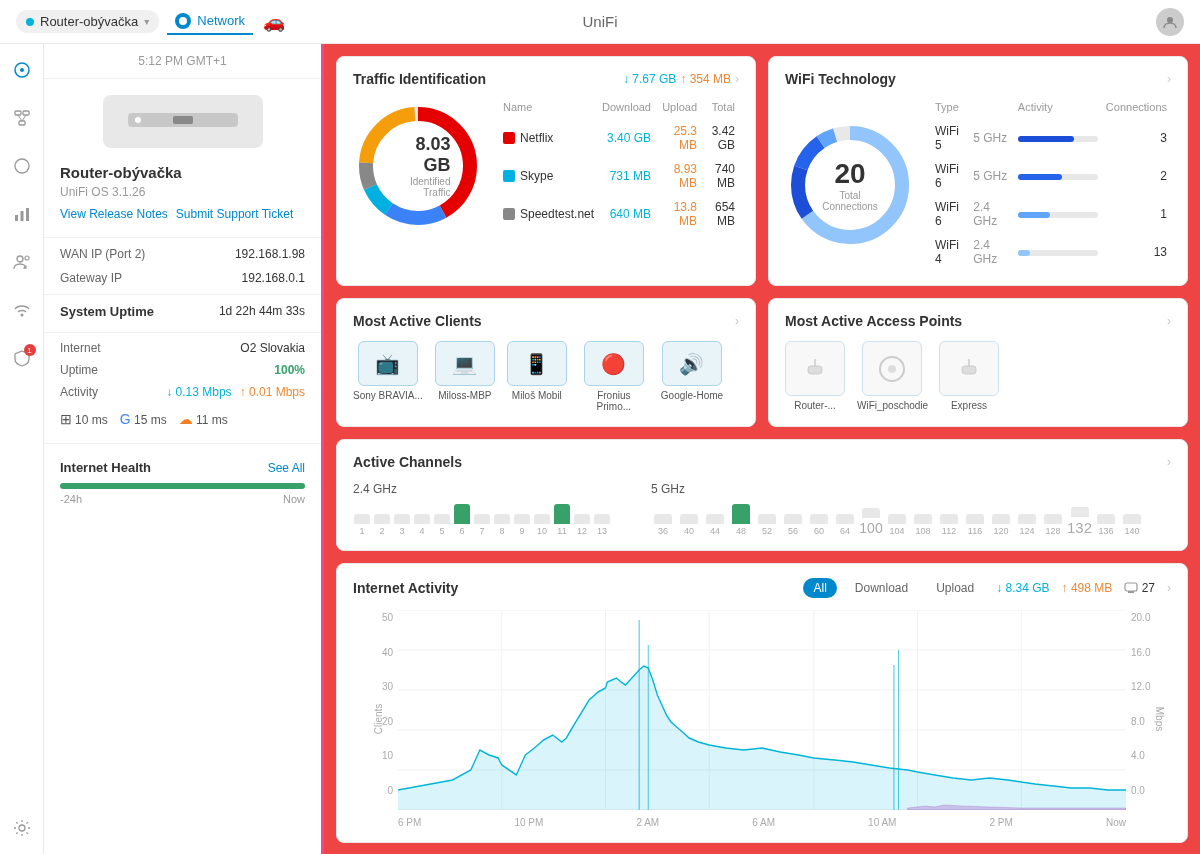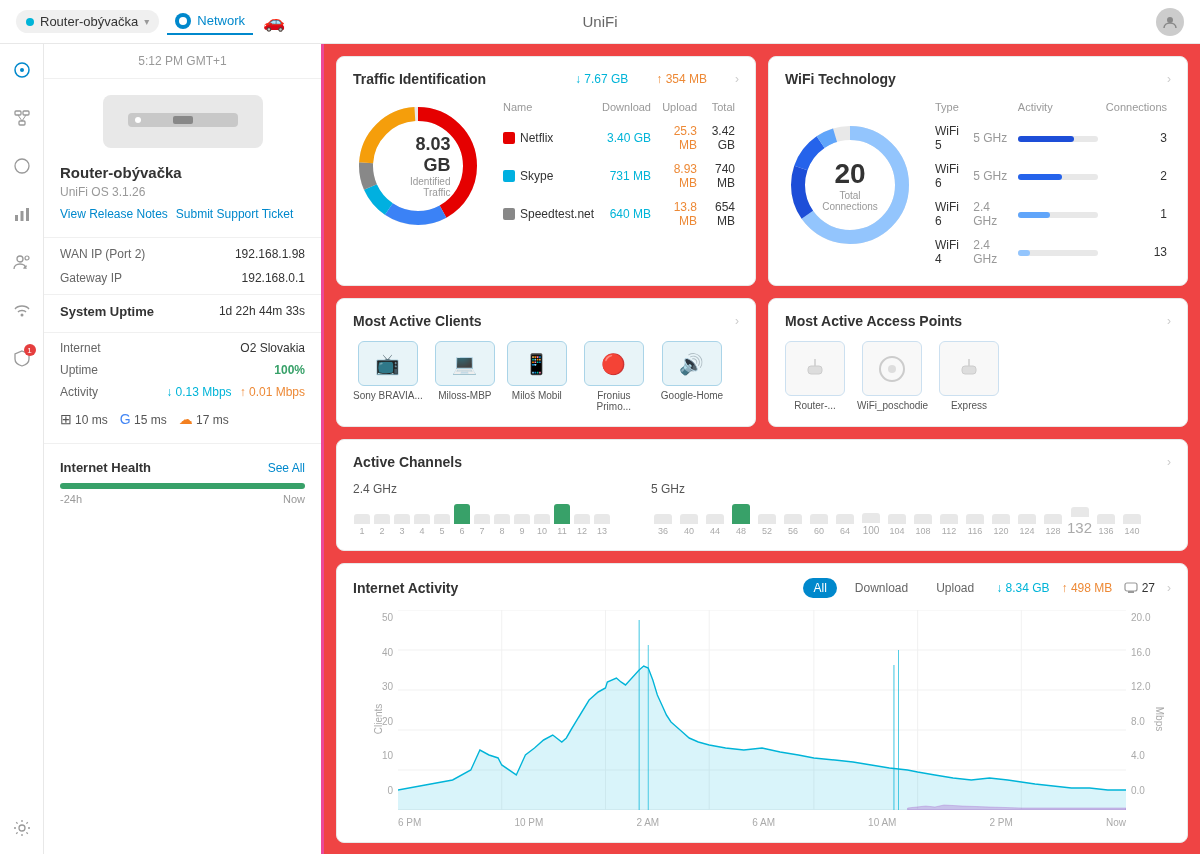--- a/index.html
+++ b/index.html
@@ -75,21 +75,21 @@
     .donut-sub { font-size: 10px; color: #999; }
     .traffic-table { flex: 1; }
     .traffic-table table { width: 100%; border-collapse: collapse; }
     .traffic-table th { text-align: left; font-size: 11px; color: #999; font-weight: 500; padding: 2px 4px 6px; }
     .traffic-table th.right { text-align: right; }
     .traffic-table td { padding: 5px 4px; font-size: 12px; }
     .traffic-table td.right { text-align: right; }
     .down-val { color: #00b4d8; }
     .up-val { color: #ed8936; }
     .app-row { display: flex; align-items: center; }
-    .header-stats { display: flex; gap: 28px; align-items: flex-end; font-size: 12px; }
+    .header-stats { display: flex; gap: 4px; align-items: flex-end; font-size: 12px; }
     .stat-down { color: #00b4d8; }
     .stat-up { color: #ed8936; }
 
     
     .wifi-inner { display: flex; gap: 16px; align-items: center; }
     .wifi-donut { position: relative; width: 130px; height: 130px; flex-shrink: 0; }
     .wifi-donut-label { position: absolute; top: 50%; left: 50%; transform: translate(-50%, -50%); text-align: center; }
     .wifi-count { font-size: 28px; font-weight: 700; color: #333; }
     .wifi-sub { font-size: 10px; color: #999; }
     .wifi-table { flex: 1; }
@@ -270,21 +270,21 @@
       <span>
         <span style="font-size:14px;">⊞</span>
         <span>10 ms</span>
       </span>
       <span>
         <span style="font-size:14px;color:#4285f4;">G</span>
         <span>15 ms</span>
       </span>
       <span>
         <span style="font-size:14px;color:#f38020;">☁</span>
-        <span>17 ms</span>
+        <span>11 ms</span>
       </span>
     </div>
     <div class="separator"></div>
     <div class="health-section">
       <div class="health-header">
         <span class="health-title">Internet Health</span>
         <span class="health-see-all">See All</span>
       </div>
       <div class="health-bar"></div>
       <div class="health-labels">
@@ -618,21 +618,21 @@
               <div style="display: flex; flex-direction: column; align-items: center; min-width: 24px;">
     <div style="width:18px;height:10px;background:#e8e8e8;border-radius:3px 3px 0 0;"></div>
     <div style="font-size:9px;color:#aaa;margin-top:2px;">60</div>
   </div>
               <div style="display: flex; flex-direction: column; align-items: center; min-width: 24px;">
     <div style="width:18px;height:10px;background:#e8e8e8;border-radius:3px 3px 0 0;"></div>
     <div style="font-size:9px;color:#aaa;margin-top:2px;">64</div>
   </div>
               <div style="display: flex; flex-direction: column; align-items: center; min-width: 24px;">
     <div style="width:18px;height:10px;background:#e8e8e8;border-radius:3px 3px 0 0;"></div>
-    <div style="font-size:10px;color:#aaa;margin-top:2px;">100</div>
+    <div style="font-size:14px;color:#aaa;margin-top:2px;">100</div>
   </div>
               <div style="display: flex; flex-direction: column; align-items: center; min-width: 24px;">
     <div style="width:18px;height:10px;background:#e8e8e8;border-radius:3px 3px 0 0;"></div>
     <div style="font-size:9px;color:#aaa;margin-top:2px;">104</div>
   </div>
               <div style="display: flex; flex-direction: column; align-items: center; min-width: 24px;">
     <div style="width:18px;height:10px;background:#e8e8e8;border-radius:3px 3px 0 0;"></div>
     <div style="font-size:9px;color:#aaa;margin-top:2px;">108</div>
   </div>
               <div style="display: flex; flex-direction: column; align-items: center; min-width: 24px;">

